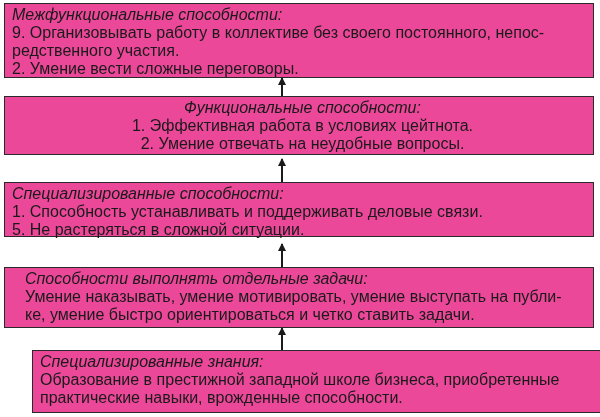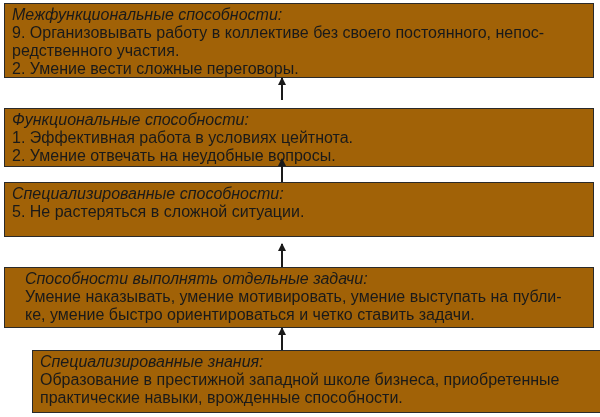--- a/index.html
+++ b/index.html
@@ -13,21 +13,21 @@
       position: relative;
       overflow: hidden;
       font-family: "Liberation Sans", sans-serif;
       color: #1a1a1a;
     }
     .box {
       position: absolute;
       left: 4px;
       width: 590px;
       border: 1.5px solid #2a2a2a;
-      background: #a16207;
+      background: #ec4899;
       box-sizing: border-box;
       padding: 2px 0 0 7px;
     }
     .line {
       font-size: 16px;
       line-height: 18px;
       white-space: nowrap;
       display: block;
     }
     .title {
@@ -57,32 +57,33 @@
   <span class="line title">Межфункциональные способности:</span>
   <span class="line">9. Организовывать работу в коллективе без своего постоянного, непос-</span>
   <span class="line">редственного участия.</span>
   <span class="line">2. Умение вести сложные переговоры.</span>
 </div>
 
 <div class="arrow" style="top:78px; height:22px;">
   <div class="head"></div>
 </div>
 
-<div class="box" style="top:108px; height:59px;">
+<div class="box" style="top:96px; height:59px;text-align:center;">
   <span class="line title">Функциональные способности:</span>
   <span class="line">1. Эффективная работа в условиях цейтнота.</span>
   <span class="line">2. Умение отвечать на неудобные вопросы.</span>
 </div>
 
 <div class="arrow" style="top:159px; height:23px;">
   <div class="head"></div>
 </div>
 
 <div class="box" style="top:182px; height:55px;">
   <span class="line title">Специализированные способности:</span>
+  <span class="line">1. Способность устанавливать и поддерживать деловые связи.</span>
   <span class="line">5. Не растеряться в сложной ситуации.</span>
 </div>
 
 <div class="arrow" style="top:244px; height:23px;">
   <div class="head"></div>
 </div>
 
 <div class="box" style="top:267px; height:61px;padding-left:20px;">
   <span class="line title">Способности выполнять отдельные задачи:</span>
   <span class="line">Умение наказывать, умение мотивировать, умение выступать на публи-</span>

